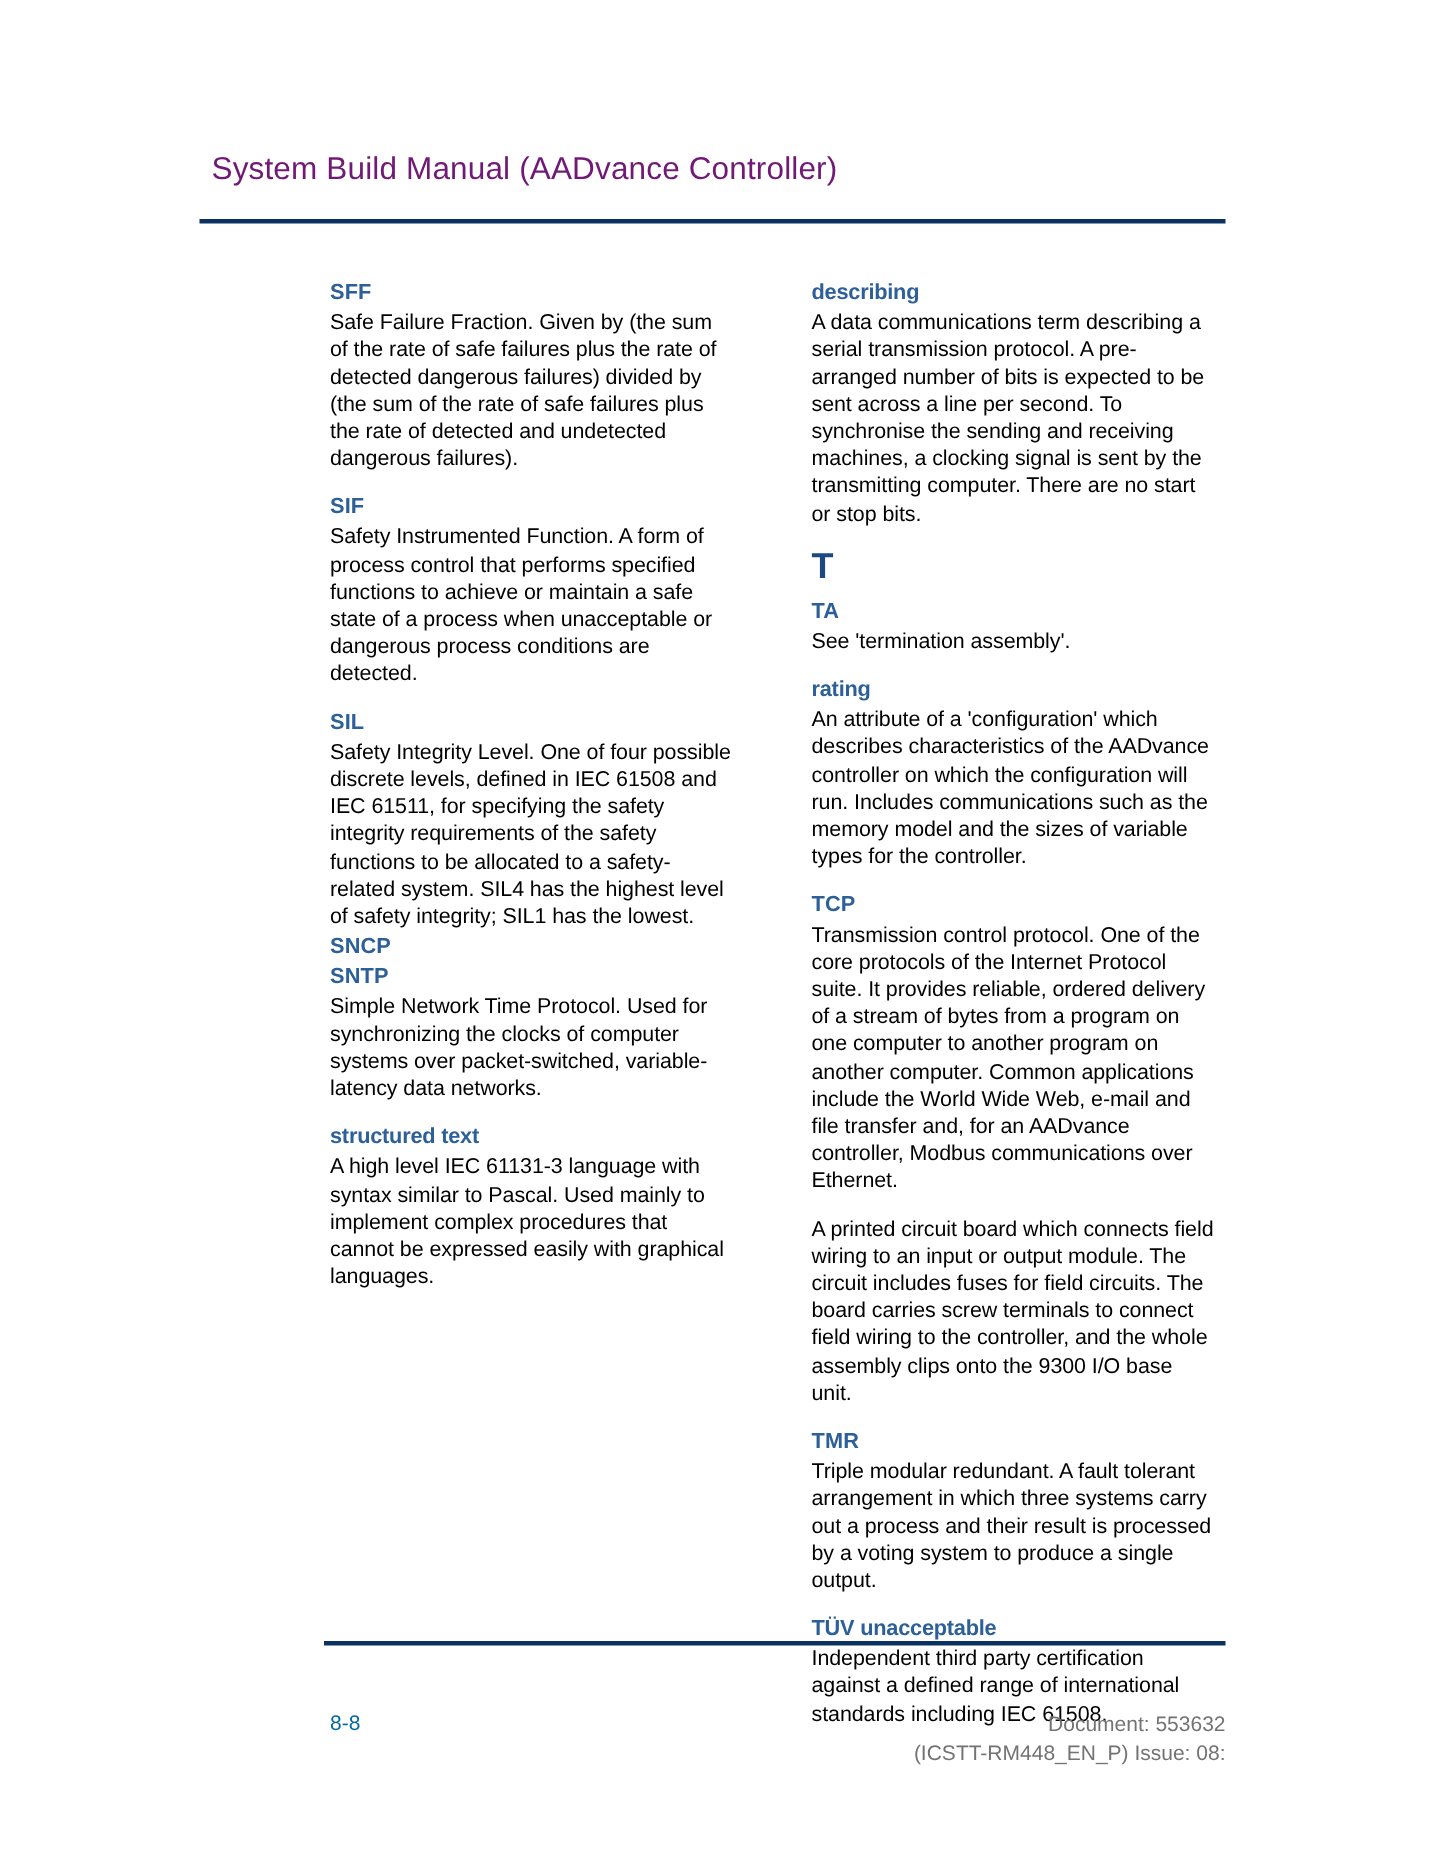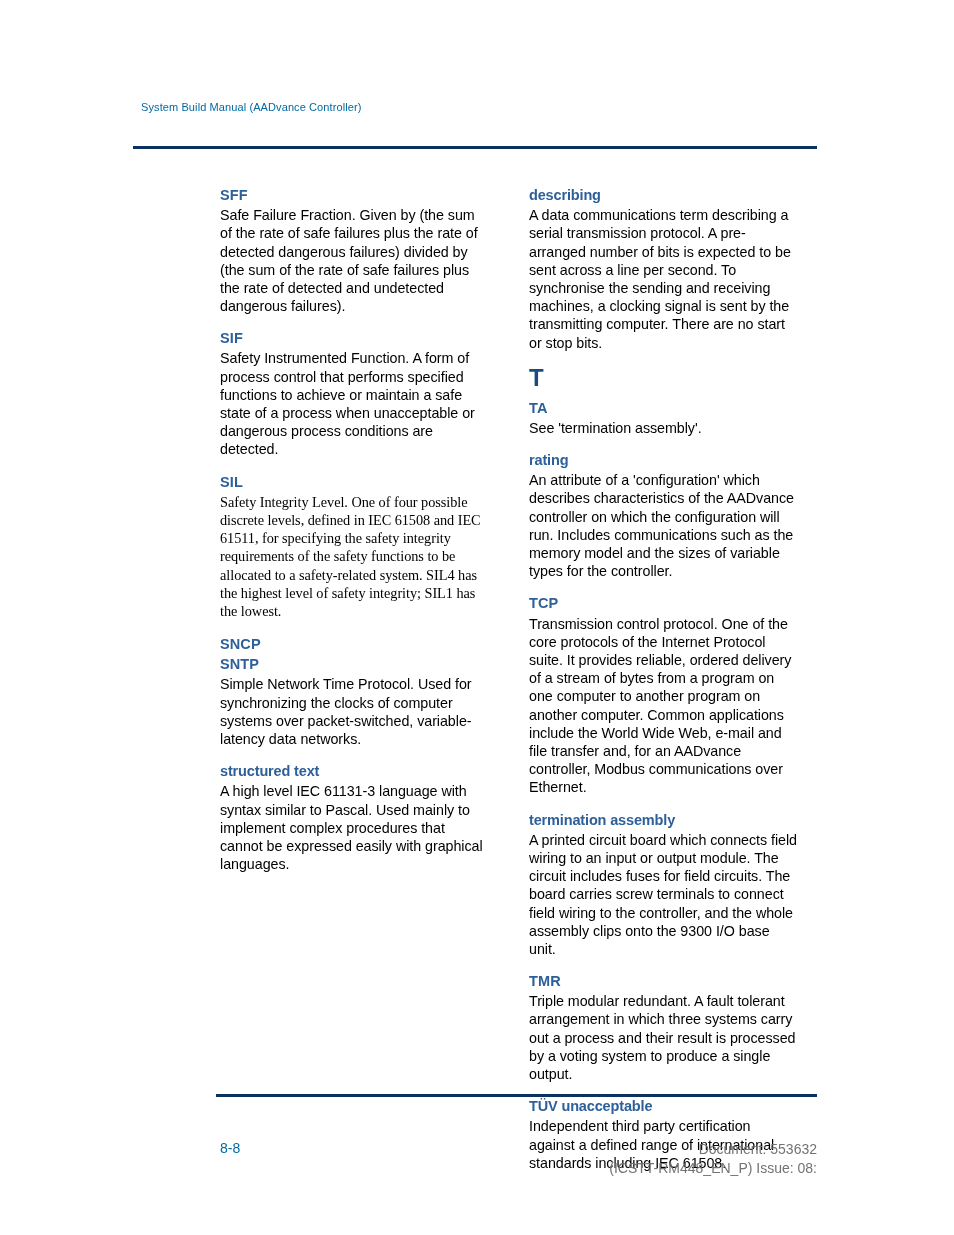--- a/index.html
+++ b/index.html
@@ -24,23 +24,23 @@
     height: 1235px;
     overflow: hidden;
   }
 
   
   .page-header {
     position: absolute;
     left: 141px;
     top: 101px;
     width: 690px;
-    font-size: 11px;
+    font-size: 21px;
     letter-spacing: 0.1px;
-    color: #0369a1;
+    color: #701a75;
     white-space: nowrap;
   }
   .header-rule {
     position: absolute;
     left: 133px;
     top: 146px;
     width: 684px;
     height: 3px;
     background: #0b3160;
   }
@@ -48,21 +48,21 @@
   
   .columns {
     position: absolute;
     left: 220px;
     top: 186px;
     width: 598px;
     height: 880px;
     display: flex;
     flex-direction: row;
     justify-content: flex-start;
-    gap: 39px;
+    gap: 51px;
   }
   .column {
     width: 270px;
   }
 
   .term {
     margin: 0 0 2px 0;
     padding: 0;
     font-size: 14.5px;
     font-weight: bold;
@@ -75,22 +75,21 @@
   }
   .defn {
     margin: 0 0 14px 0;
     padding: 0;
     font-size: 14.3px;
     line-height: 18.2px;
     color: #000000;
     letter-spacing: -0.05px;
   }
   .defn.tight {
-    margin-bottom: 15px;
-    font-family: Liberation Serif, serif;
+    margin-bottom: 2px;
   }
 
   .letter-heading {
     margin: 12px 0 9px 0;
     padding: 0;
     font-size: 24px;
     font-weight: bold;
     color: #1c4a80;
     line-height: 1;
     letter-spacing: 0.2px;
@@ -165,21 +164,20 @@
 
       <h3 class="term acronym">TA</h3>
       <p class="defn">See 'termination assembly'.</p>
 
       <h3 class="term">rating</h3>
       <p class="defn">An attribute of a 'configuration' which describes characteristics of the AADvance controller on which the configuration will run. Includes communications such as the memory model and the sizes of variable types for the controller.</p>
 
       <h3 class="term acronym">TCP</h3>
       <p class="defn">Transmission control protocol. One of the core protocols of the Internet Protocol suite. It provides reliable, ordered delivery of a stream of bytes from a program on one computer to another program on another computer. Common applications include the World Wide Web, e-mail and file transfer and, for an AADvance controller, Modbus communications over Ethernet.</p>
 
-      <h3 class="term">termination assembly</h3>
       <p class="defn">A printed circuit board which connects field wiring to an input or output module. The circuit includes fuses for field circuits. The board carries screw terminals to connect field wiring to the controller, and the whole assembly clips onto the 9300 I/O base unit.</p>
 
       <h3 class="term acronym">TMR</h3>
       <p class="defn">Triple modular redundant. A fault tolerant arrangement in which three systems carry out a process and their result is processed by a voting system to produce a single output.</p>
 
       <h3 class="term">TÜV unacceptable</h3>
       <p class="defn">Independent third party certification against a defined range of international standards including IEC 61508.</p>
 
     </div>
   </div>

